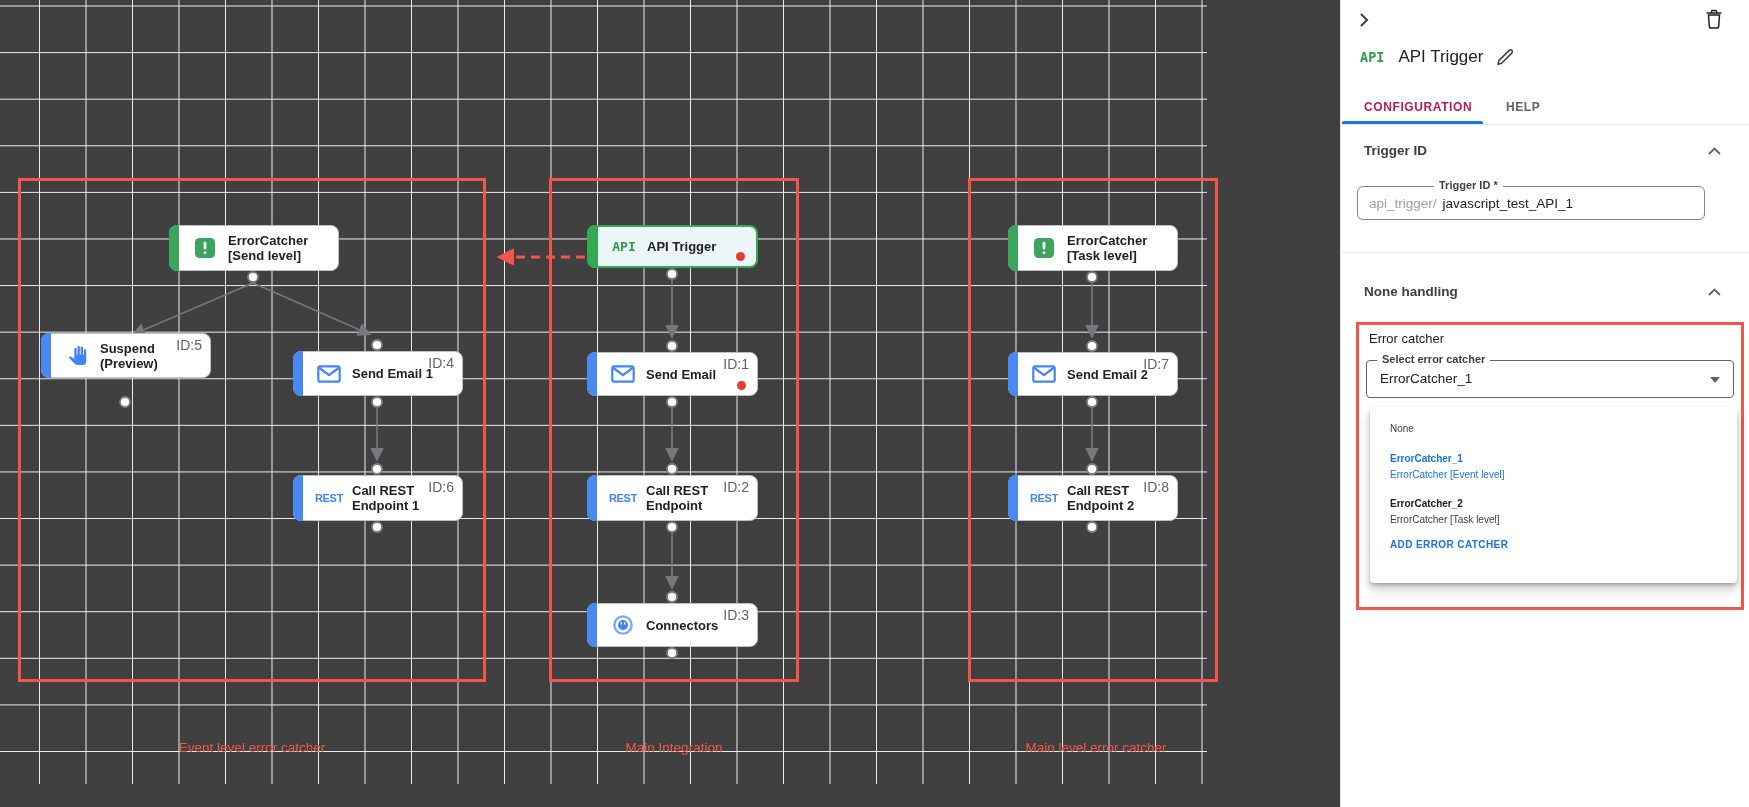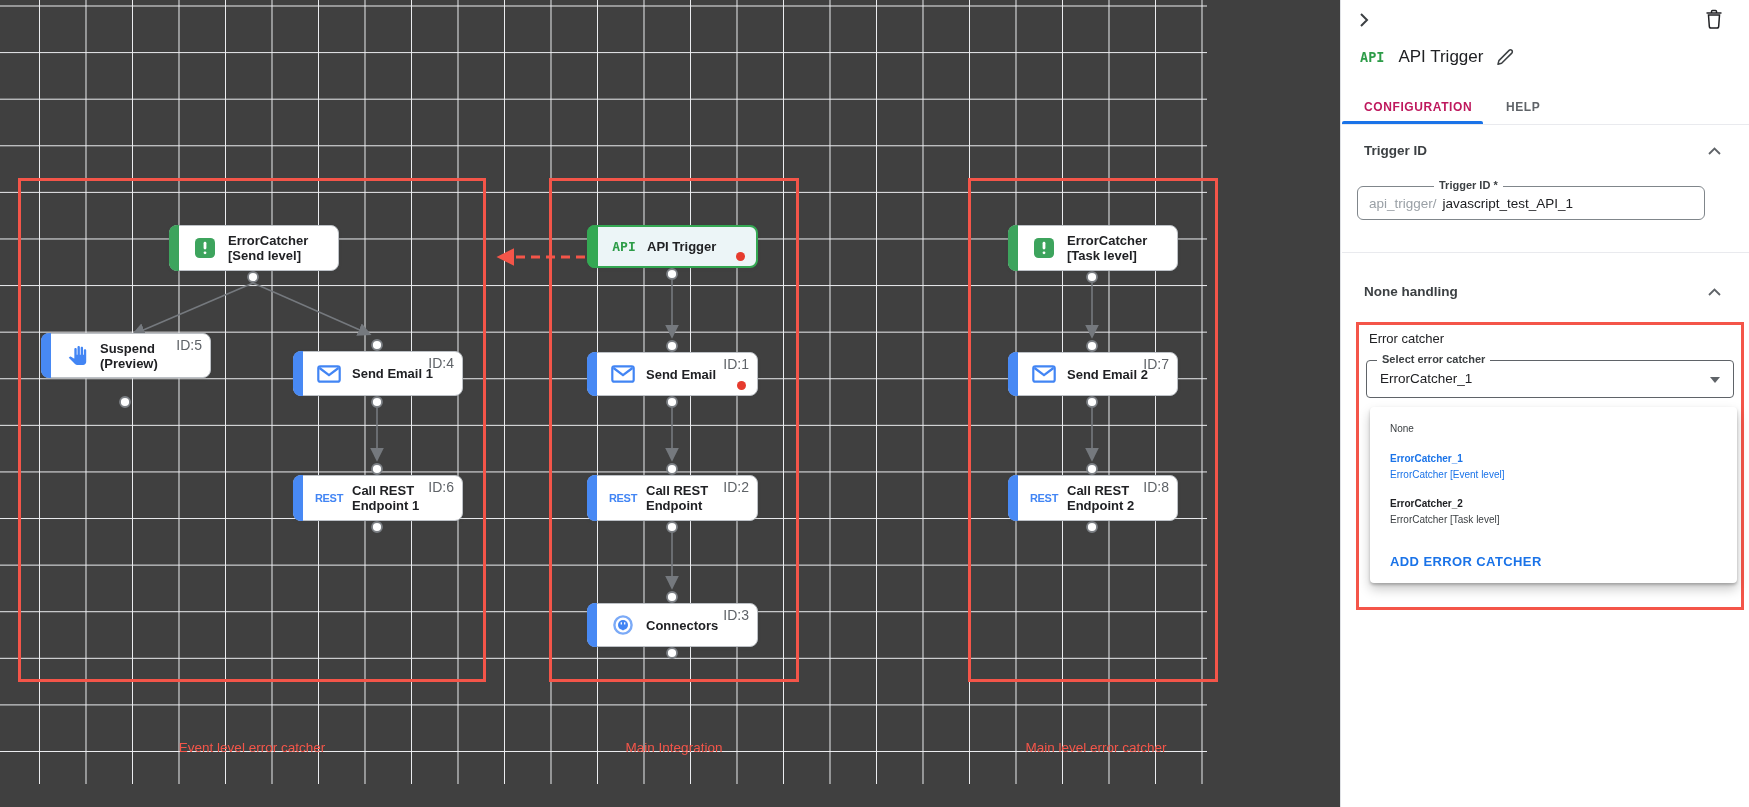--- a/index.html
+++ b/index.html
@@ -63,22 +63,22 @@
 
   .menu { position:absolute; left:11px; top:82px; width:367px; height:176px; background:#fff; border-radius:4px;
           box-shadow:0 2px 3px rgba(0,0,0,.22), 0 6px 12px rgba(0,0,0,.22); }
   .mi { position:absolute; left:20px; font-size:10px; line-height:16px; cursor:pointer; }
   .mi-none { top:14px; color:#3c4043; }
   .mi-name { font-weight:bold; color:#202124; }
   .mi-name.blue, .mi-desc.blue { color:#1a73e8; }
   .mi-desc { color:#3c4043;text-align:center; }
   .mi-ec1 { top:44px; }
   .mi-ec2 { top:89px; }
-  .add-btn { position:absolute; left:20px; top:147px; background:none; border:none; cursor:pointer;
-             font-family:"Liberation Sans", sans-serif; font-size:13px; font-weight:bold; letter-spacing:.4px; color:#1a73e8; }
+  .add-btn { position:absolute; left:20px; top:132px; background:none; border:none; cursor:pointer;
+             font-family:"Liberation Sans", sans-serif; font-size:10px; font-weight:bold; letter-spacing:.4px; color:#1a73e8; }
 </style>
 </head>
 <body>
 
 <div class="screen">
 
   <div class="canvas">
     <div class="grid"></div>
 
     <svg class="edges" width="1340" height="807">

